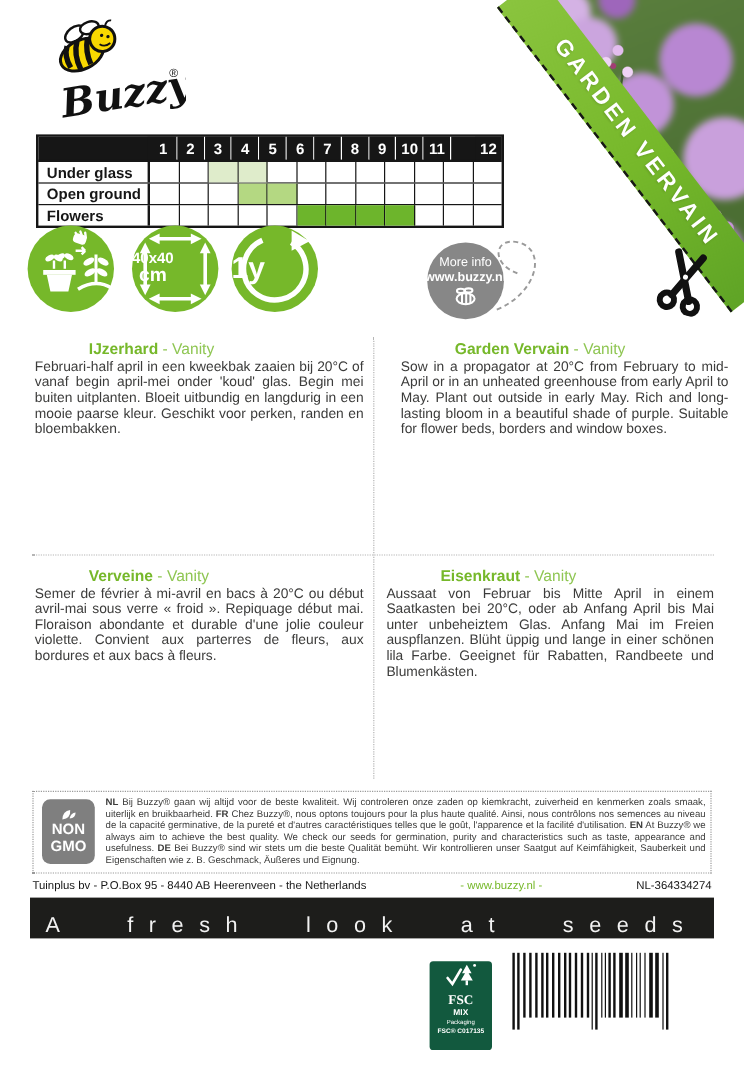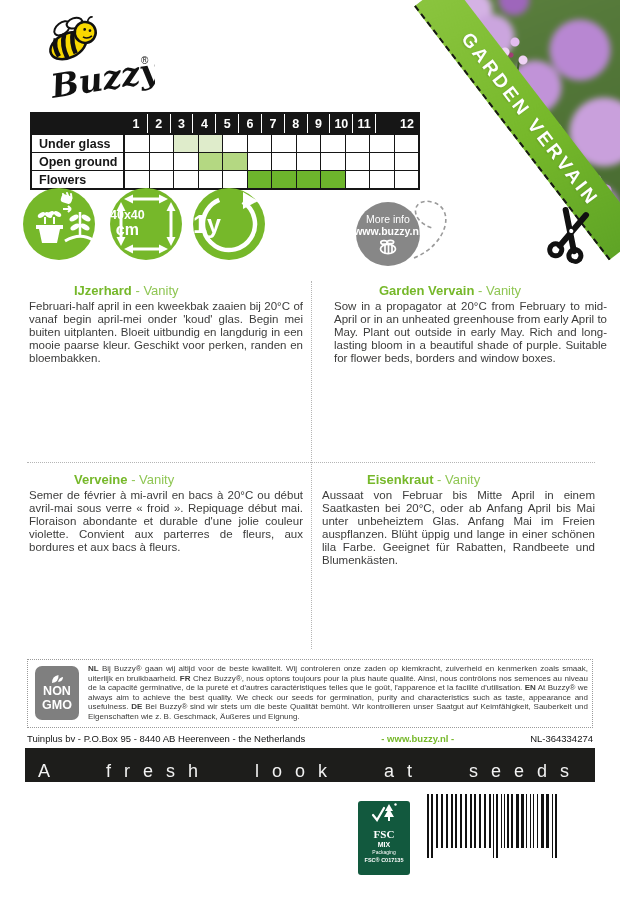--- a/index.html
+++ b/index.html
@@ -112,21 +112,21 @@
     background:var(--badge);display:flex;flex-direction:column;align-items:center;
     justify-content:center;color:#fff;font-weight:bold;font-size:12.5px;line-height:1.1;}
   .nongmo svg{margin-bottom:1px;}
   .legal-text{position:absolute;left:60px;top:4px;width:500px;margin:0;
     font-size:8px;line-height:9.6px;text-align:justify;color:#3c3c3b;}
   .legal-text b{font-weight:bold;}
 
   
   .addr{position:absolute;left:27px;top:733px;width:566px;display:flex;
     justify-content:space-between;align-items:center;font-size:9.5px;color:#161616;}
-  .addr .web{color:var(--accent);font-weight:bold;}
+  .addr .web{color:var(--accent);font-weight:normal;}
   .tagbar{position:absolute;left:25px;top:748px;width:570px;height:34px;background:#1d1d1b;
     display:flex;align-items:flex-end;justify-content:center;}
   .tagbar span{color:#f2f2f2;font-size:18px;letter-spacing:13px;word-spacing:26px;
     white-space:nowrap;font-weight:400;}
 
   
   .fsc{position:absolute;left:358px;top:801px;width:52px;height:74px;background:var(--fsc);
     border-radius:3px;display:flex;flex-direction:column;align-items:center;color:#fff;}
   .fsc .f-name{font-family:"Liberation Serif",serif;font-weight:bold;font-size:11px;margin-top:1px;}
   .fsc .f-mix{font-size:7px;font-weight:bold;margin-top:1px;}

